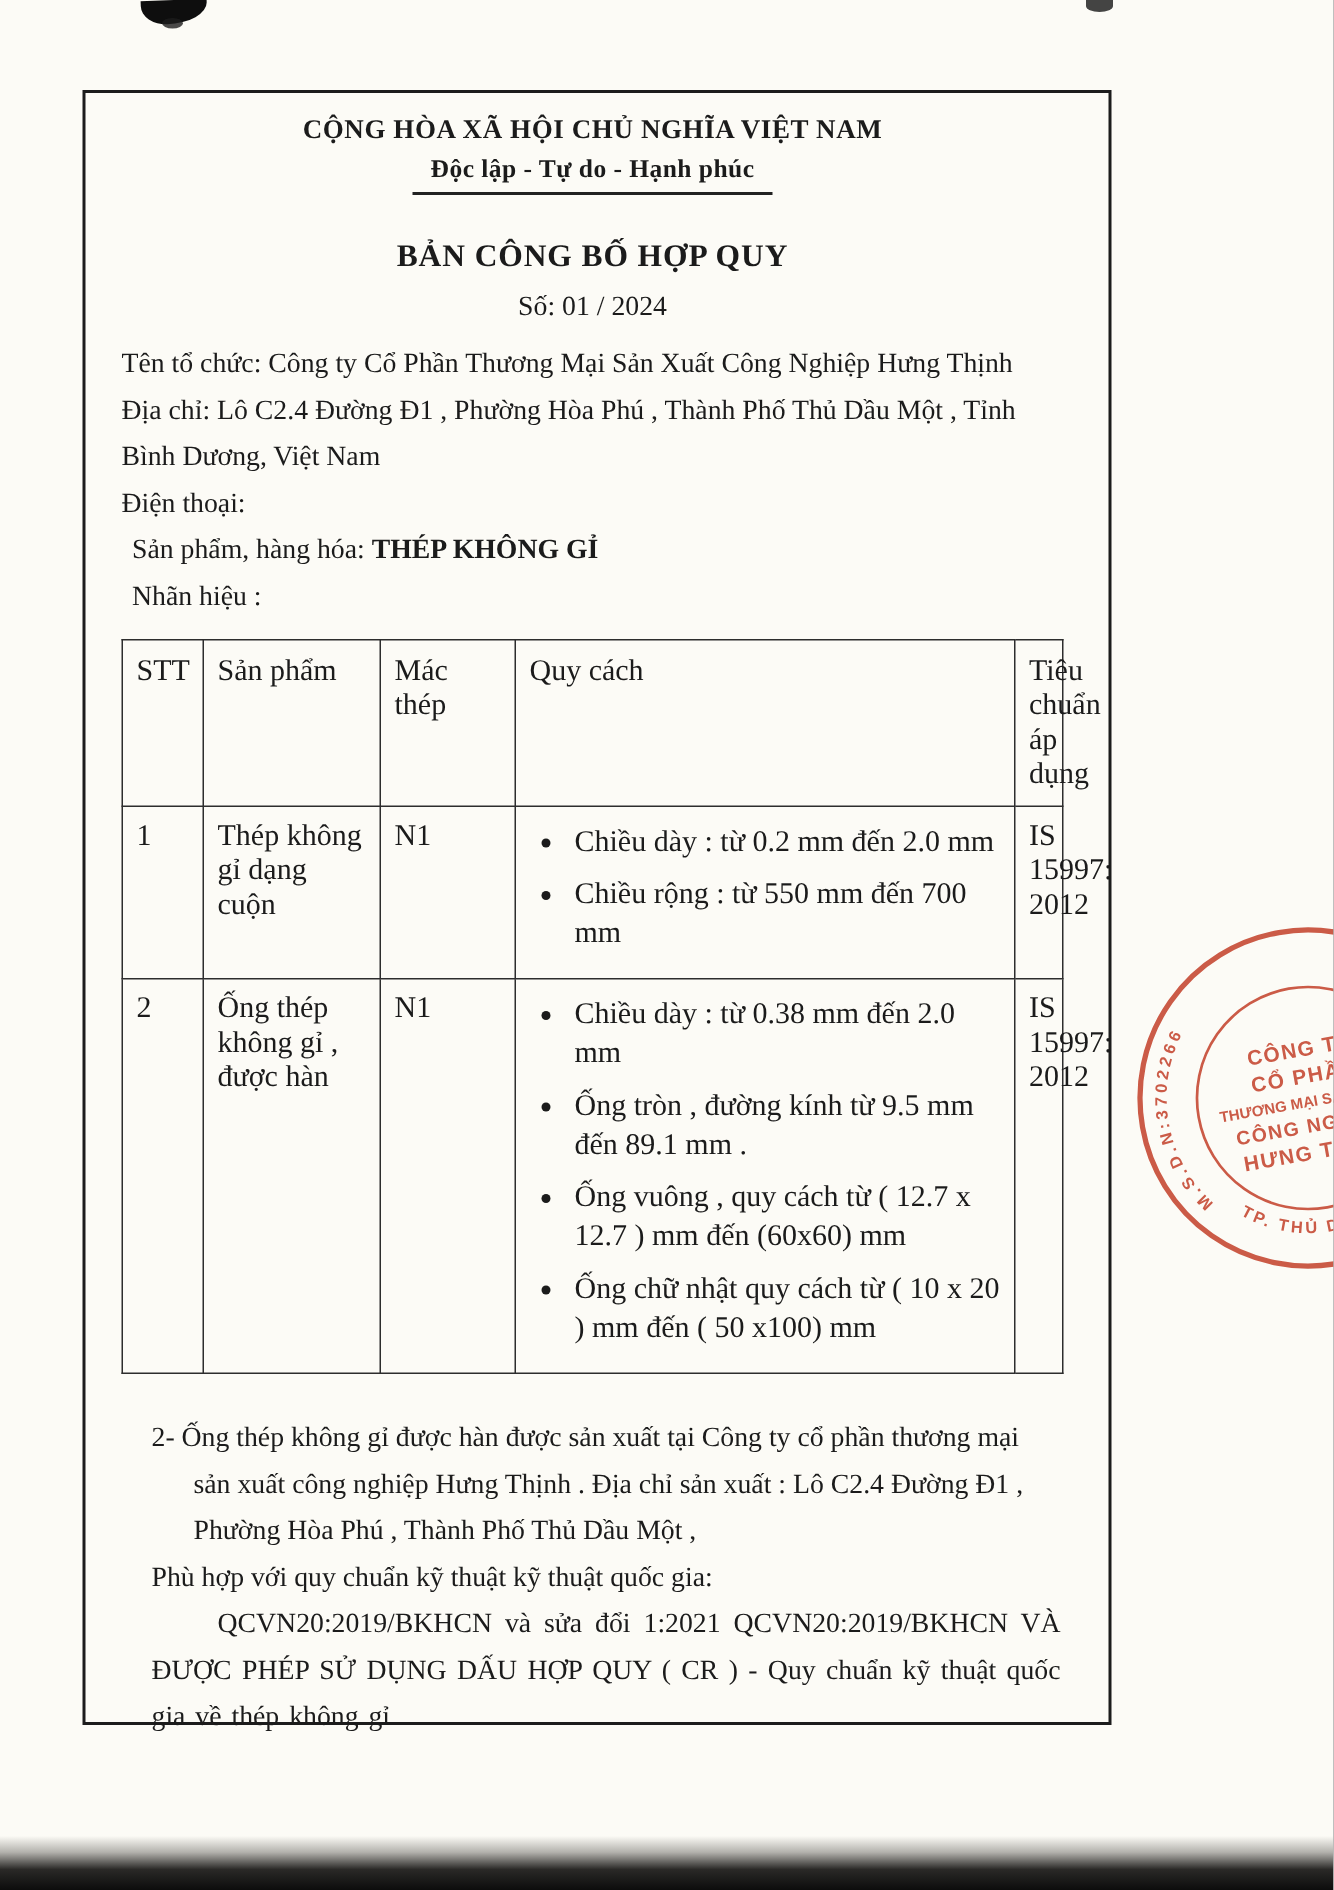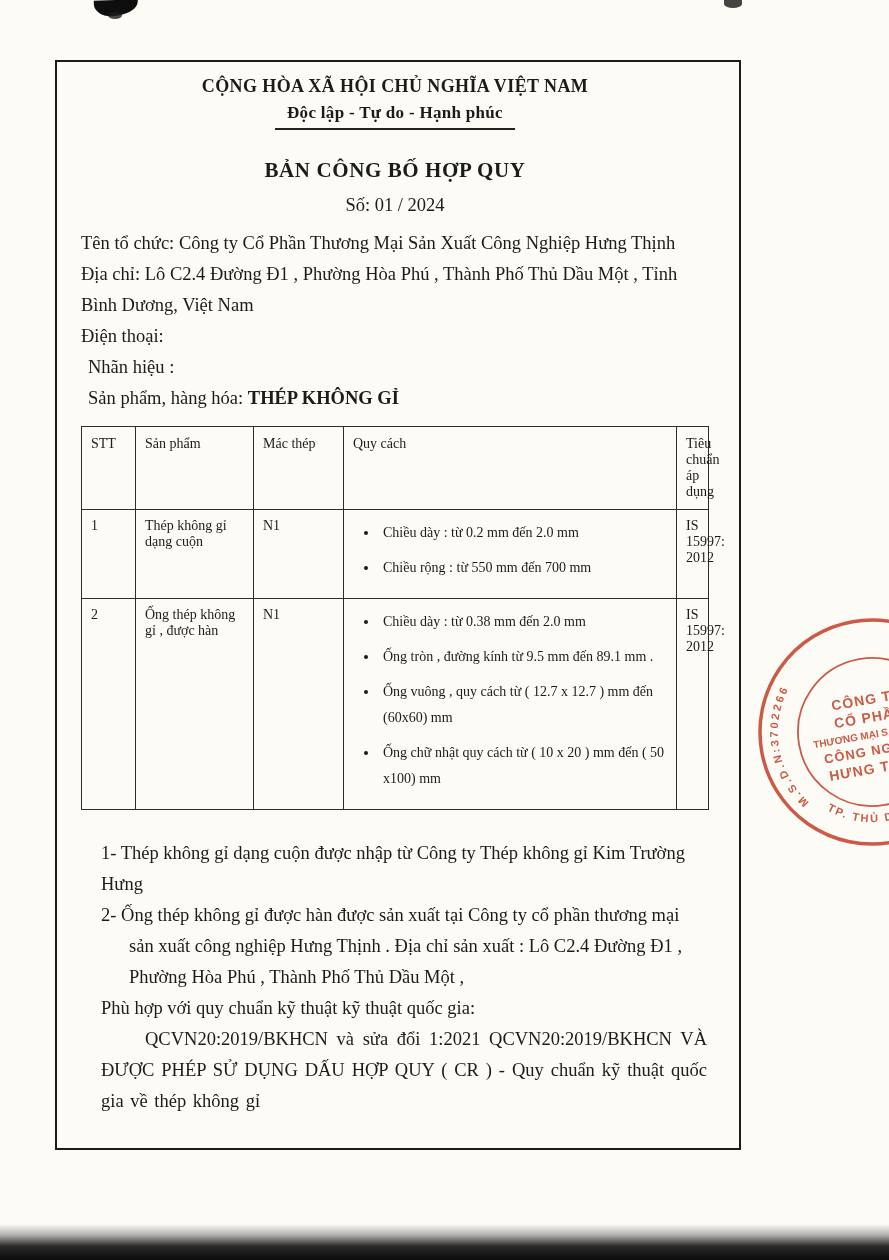--- a/index.html
+++ b/index.html
@@ -24,21 +24,21 @@
   .motto-wrap { text-align:center; margin-top:6px; }
   .motto { display:inline-block; font-weight:bold; font-size:17px; letter-spacing:.3px;
            border-bottom:2px solid #222; padding:0 12px 5px 12px; }
   .doc-title { text-align:center; font-weight:bold; font-size:21px; letter-spacing:.6px; margin-top:28px; }
   .doc-number { text-align:center; font-size:18.5px; margin-top:12px; }
   .body-block { margin-top:12px; font-size:18.5px; line-height:31px; }
   .body-block p { margin:0; }
   .ind { padding-left:7px; }
   .bold { font-weight:bold; }
   
-  .spec-table { width:100%; border-collapse:collapse; margin-top:12px; font-size:14px; table-layout:fixed;padding-left:10px; }
+  .spec-table { width:100%; border-collapse:collapse; margin-top:12px; font-size:20px; table-layout:fixed;padding-left:10px; }
   .spec-table th, .spec-table td { border:1.5px solid #2d2d2d; vertical-align:top; padding:8px 9px; font-weight:normal; text-align:left; }
   .spec-table th { padding-top:9px; padding-bottom:9px; }
   .c-center { text-align:center; }
   .c-justify { text-align:justify; }
   .spec-table ul { list-style:disc; padding-left:26px; margin:2px 0 0 0;font-family:Liberation Serif, serif; }
   .spec-table li { margin-bottom:9px; line-height:26px; padding-left:4px; }
   
   .notes { margin-top:28px; font-size:18.5px; line-height:31px; padding-left:20px; padding-right:2px; }
   .notes p { margin:0; }
   .note-hang { padding-left:28px; text-indent:-28px; }
@@ -74,25 +74,25 @@
         <span>Công ty Cổ Phần Thương Mại Sản Xuất Công Nghiệp Hưng Thịnh</span>
       </p>
       <p>
         <span>Địa chỉ:</span>
         <span>Lô C2.4 Đường Đ1 , Phường Hòa Phú , Thành Phố Thủ Dầu Một , Tỉnh Bình Dương, Việt Nam</span>
       </p>
       <p>
         <span>Điện thoại:</span>
       </p>
       <p class="ind">
-        <span>Nhãn hiệu :</span>
+        <span>Sản phẩm, hàng hóa:</span>
+        <span class="bold">THÉP KHÔNG GỈ</span>
       </p>
       <p class="ind">
-        <span>Sản phẩm, hàng hóa:</span>
-        <span class="bold">THÉP KHÔNG GỈ</span>
+        <span>Nhãn hiệu :</span>
       </p>
     </div>
 
     <table class="spec-table">
       <colgroup>
         <col style="width:54px">
           <col style="width:118px">
           <col style="width:90px">
           <col style="width:333px">
           <col>
@@ -130,21 +130,20 @@
               <li>Ống vuông , quy cách từ ( 12.7 x 12.7 ) mm đến (60x60) mm</li>
               <li>Ống chữ nhật quy cách từ ( 10 x 20 ) mm đến ( 50 x100) mm</li>
             </ul>
           </td>
           <td>IS 15997: 2012</td>
         </tr>
       </tbody>
     </table>
 
     <div class="notes">
-      <p>1- Thép không gỉ dạng cuộn được nhập từ Công ty Thép không gỉ Kim Trường Hưng</p>
       <p class="note-hang">2- Ống thép không gỉ được hàn được sản xuất tại Công ty cổ phần thương mại sản xuất công nghiệp Hưng Thịnh . Địa chỉ sản xuất : Lô C2.4 Đường Đ1 , Phường Hòa Phú , Thành Phố Thủ Dầu Một ,</p>
       <p class="p-out">Phù hợp với quy chuẩn kỹ thuật kỹ thuật quốc gia:</p>
       <p class="p-conform">QCVN20:2019/BKHCN và sửa đổi 1:2021 QCVN20:2019/BKHCN VÀ ĐƯỢC PHÉP SỬ DỤNG DẤU HỢP QUY ( CR ) -  Quy chuẩn kỹ thuật quốc gia về thép không gỉ</p>
     </div>
 
   </div>
 
   <svg class="stamp" width="240" height="240" viewBox="0 0 240 240">
     <circle cx="120" cy="120" r="112" fill="none" stroke-width="3.5" stroke="#c7452f"></circle>
     <circle cx="120" cy="120" r="74" fill="none" stroke-width="1.8" stroke="#c7452f"></circle>

